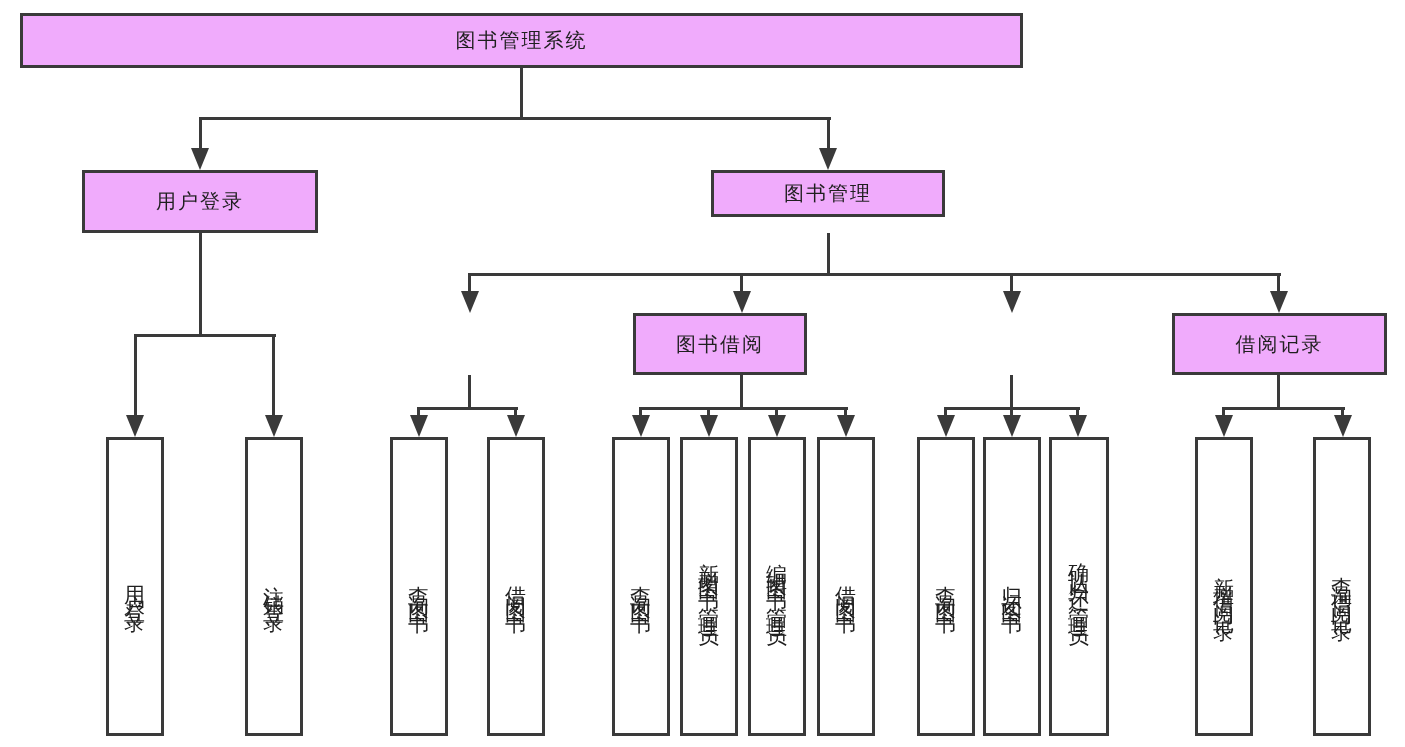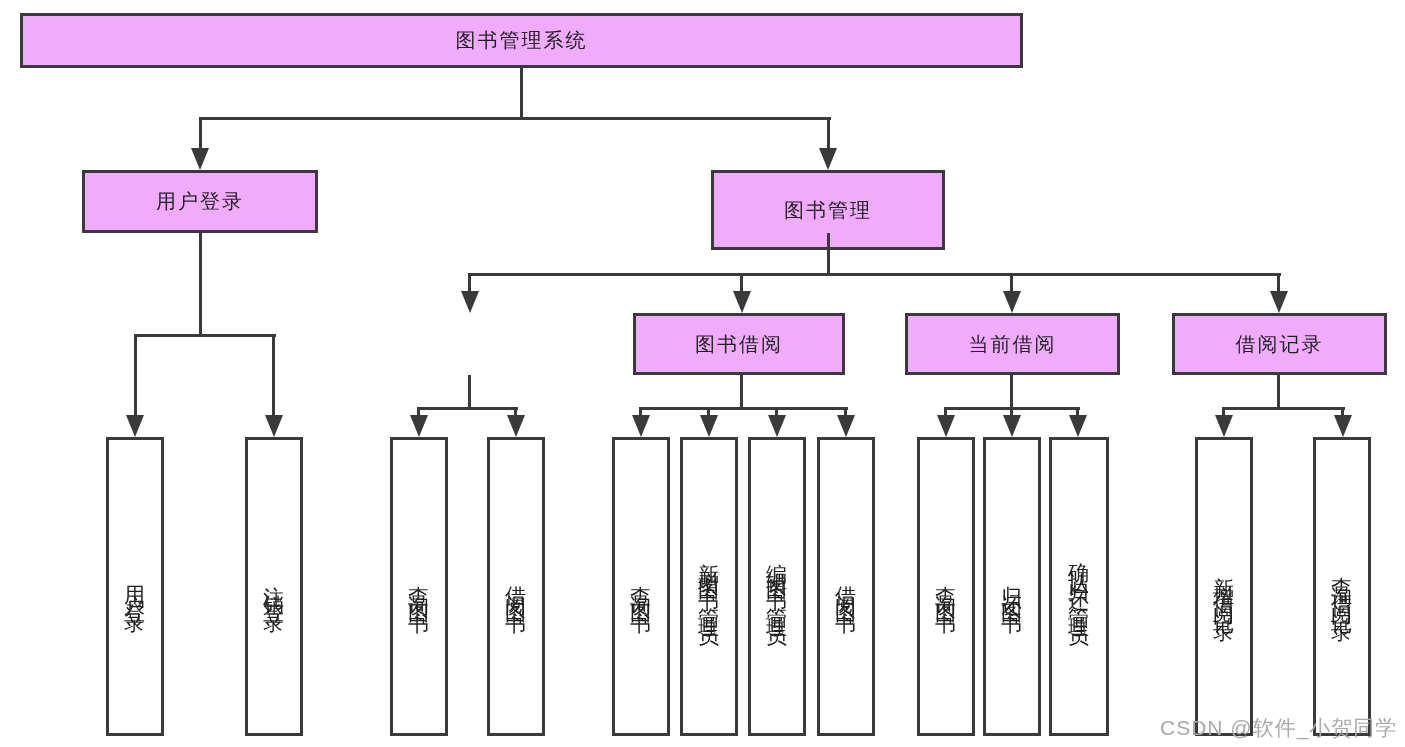--- a/index.html
+++ b/index.html
@@ -84,21 +84,21 @@
   <div class="vline" style="left:520px;top:68px;height:49px"></div>
   <div class="hline" style="left:199px;top:117px;width:632px"></div>
   <div class="vline" style="left:199px;top:117px;height:33px"></div>
   <div class="arr" style="left:191px;top:148px"></div>
   <div class="vline" style="left:827px;top:117px;height:33px"></div>
   <div class="arr" style="left:819px;top:148px"></div>
 
   <div class="node" style="left:82px;top:170px;width:236px;height:63px">
     <span>用户登录</span>
   </div>
-  <div class="node" style="left:711px;top:170px;width:234px;height:80px">
+  <div class="node" style="left:711px;top:170px;width:234px;height:47px">
     <span>图书管理</span>
   </div>
 
   <div class="vline" style="left:199px;top:233px;height:101px"></div>
   <div class="hline" style="left:134px;top:334px;width:142px"></div>
   <div class="vline" style="left:134px;top:334px;height:83px"></div>
   <div class="arr" style="left:126px;top:415px"></div>
   <div class="vline" style="left:272px;top:334px;height:83px"></div>
   <div class="arr" style="left:265px;top:415px"></div>
 
@@ -106,25 +106,22 @@
   <div class="hline" style="left:469px;top:273px;width:812px"></div>
   <div class="vline" style="left:468px;top:273px;height:20px"></div>
   <div class="arr" style="left:461px;top:291px"></div>
   <div class="vline" style="left:740px;top:273px;height:20px"></div>
   <div class="arr" style="left:733px;top:291px"></div>
   <div class="vline" style="left:1010px;top:273px;height:20px"></div>
   <div class="arr" style="left:1003px;top:291px"></div>
   <div class="vline" style="left:1277px;top:273px;height:20px"></div>
   <div class="arr" style="left:1270px;top:291px"></div>
 
-  <div class="node" style="left:633px;top:313px;width:212px;height:62px">
+  <div class="node" style="left:633px;top:313px;width:174px;height:62px">
     <span>图书借阅</span>
-  </div>
-  <div class="node" style="left:905px;top:313px;width:215px;height:62px">
-    <span>当前借阅</span>
   </div>
   <div class="node" style="left:1172px;top:313px;width:215px;height:62px">
     <span>借阅记录</span>
   </div>
 
   <div class="vline" style="left:468px;top:375px;height:32px"></div>
   <div class="hline" style="left:418px;top:407px;width:100px"></div>
   <div class="vline" style="left:417px;top:407px;height:10px"></div>
   <div class="arr" style="left:410px;top:415px"></div>
   <div class="vline" style="left:514px;top:407px;height:10px"></div>
@@ -194,15 +191,14 @@
     <span>确认归还（管理员）</span>
   </div>
 
   <div class="vnode" style="left:1195px">
     <span>新增借阅记录</span>
   </div>
   <div class="vnode" style="left:1313px">
     <span>查询借阅记录</span>
   </div>
 
-  <div class="watermark">CSDN @软件_小贺同学</div>
 
 </div>
 
 </body></html>

